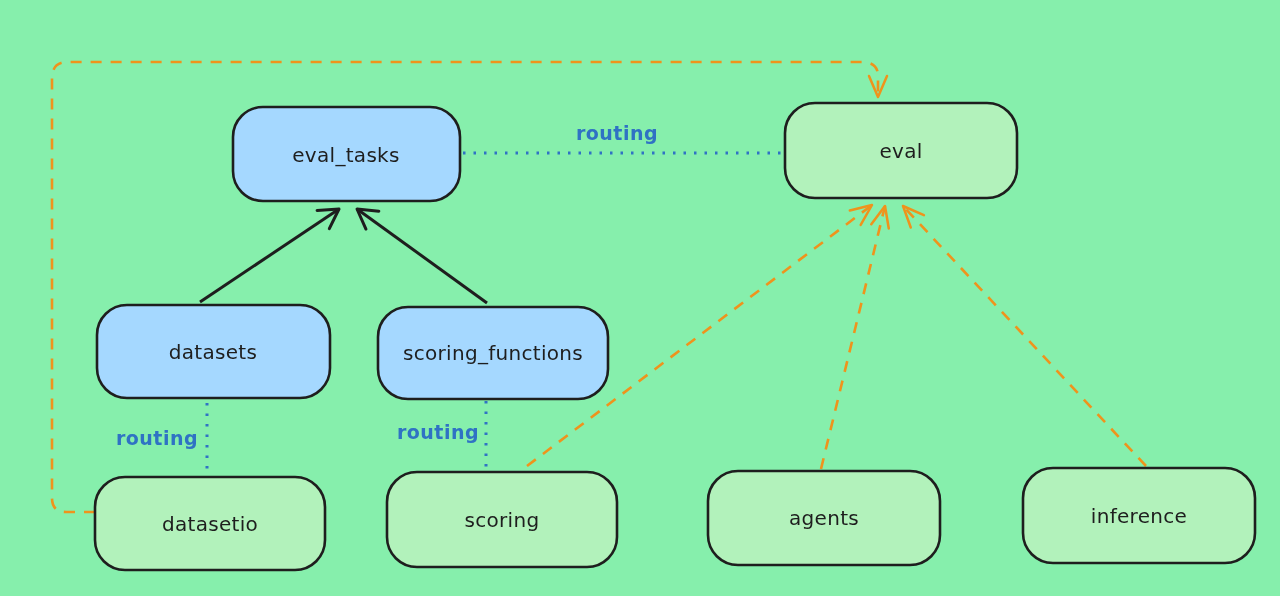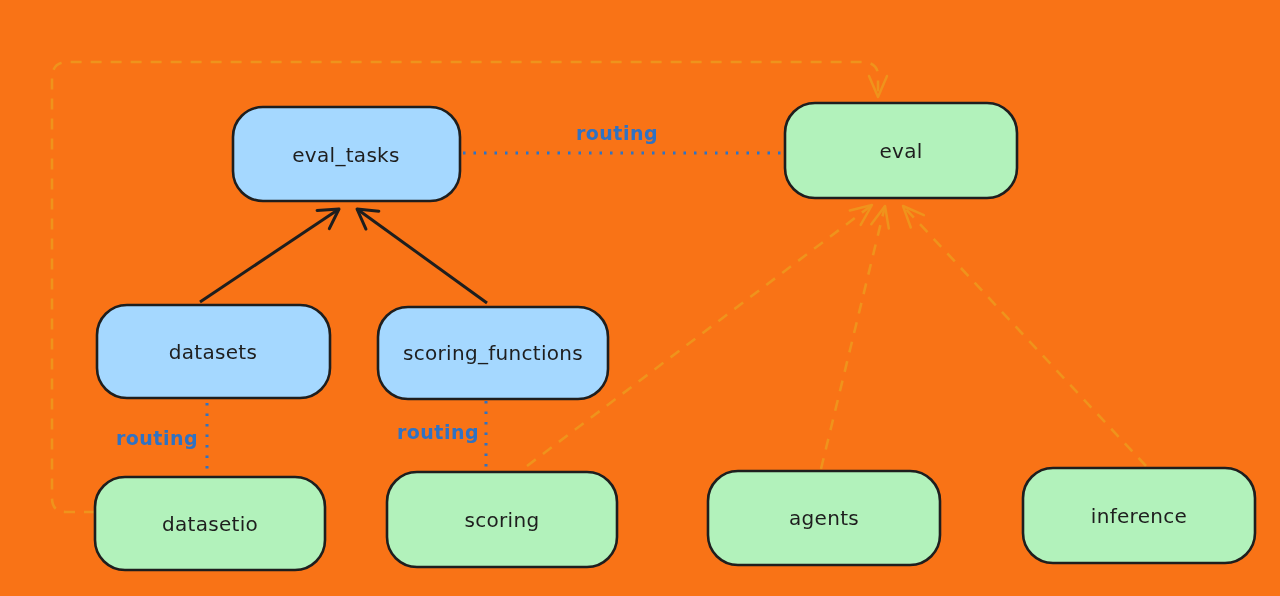--- a/index.html
+++ b/index.html
@@ -7,21 +7,21 @@
     padding: 0;
     background: #ffffff;
     width: 1280px;
     height: 596px;
     overflow: hidden;
   }
   .canvas-wrap {
     position: relative;
     width: 1280px;
     height: 596px;
-    background: #f97316;
+    background: #86efac;
   }
   svg {
     display: block;
     font-family: "DejaVu Sans", "Liberation Sans", sans-serif;
   }
   .node-label {
     font-size: 20px;
     font-weight: 500;
     letter-spacing: 0.3px;
   }

